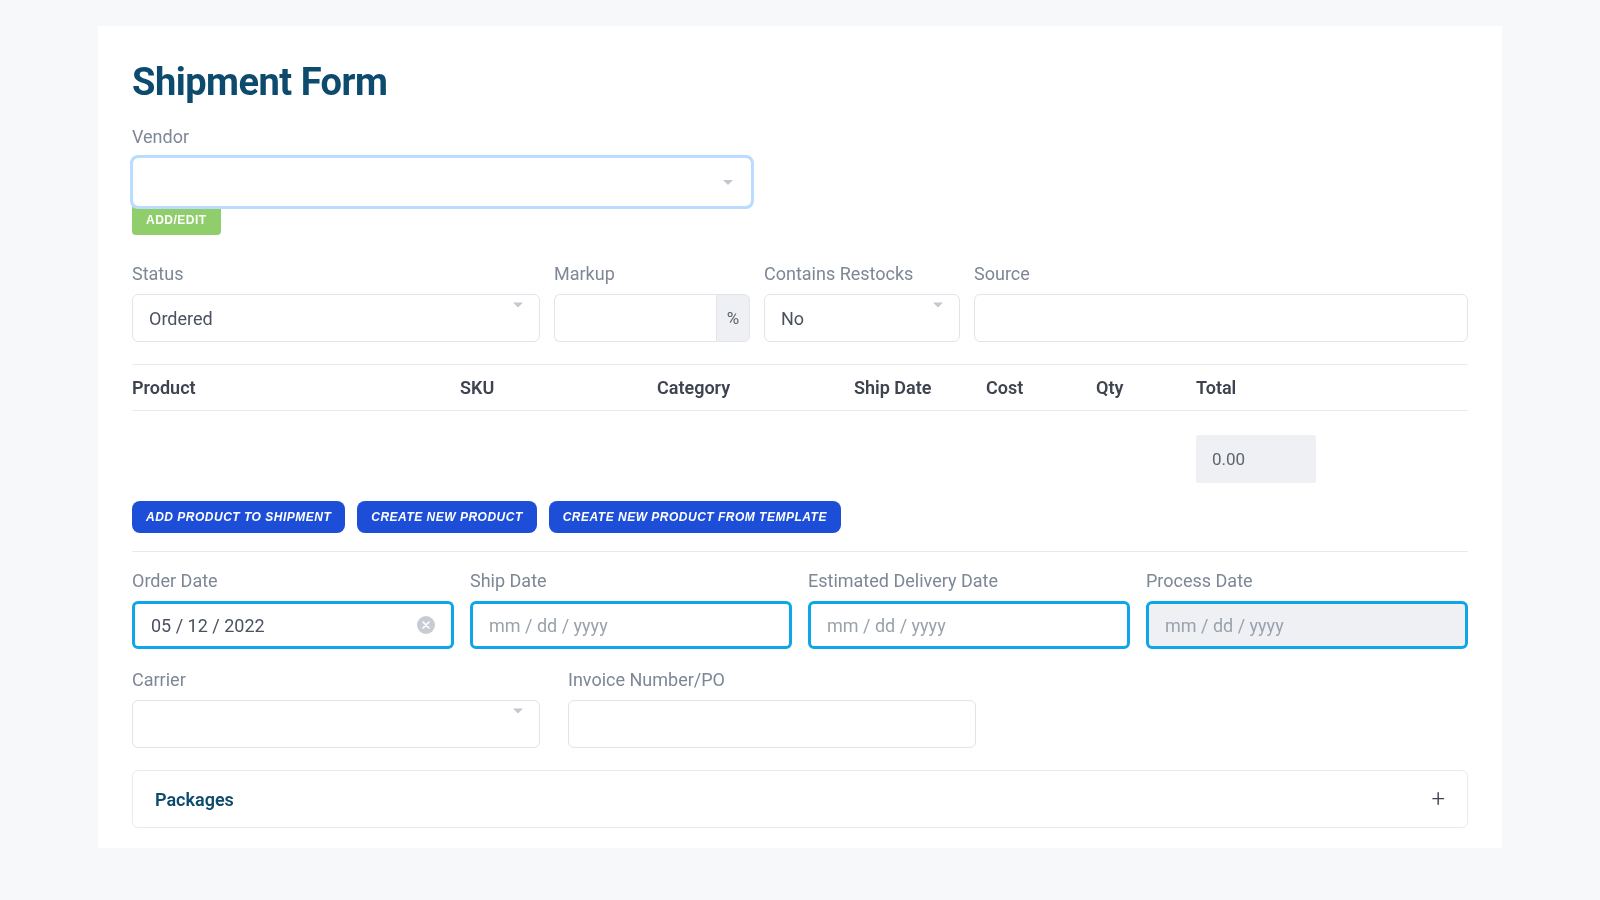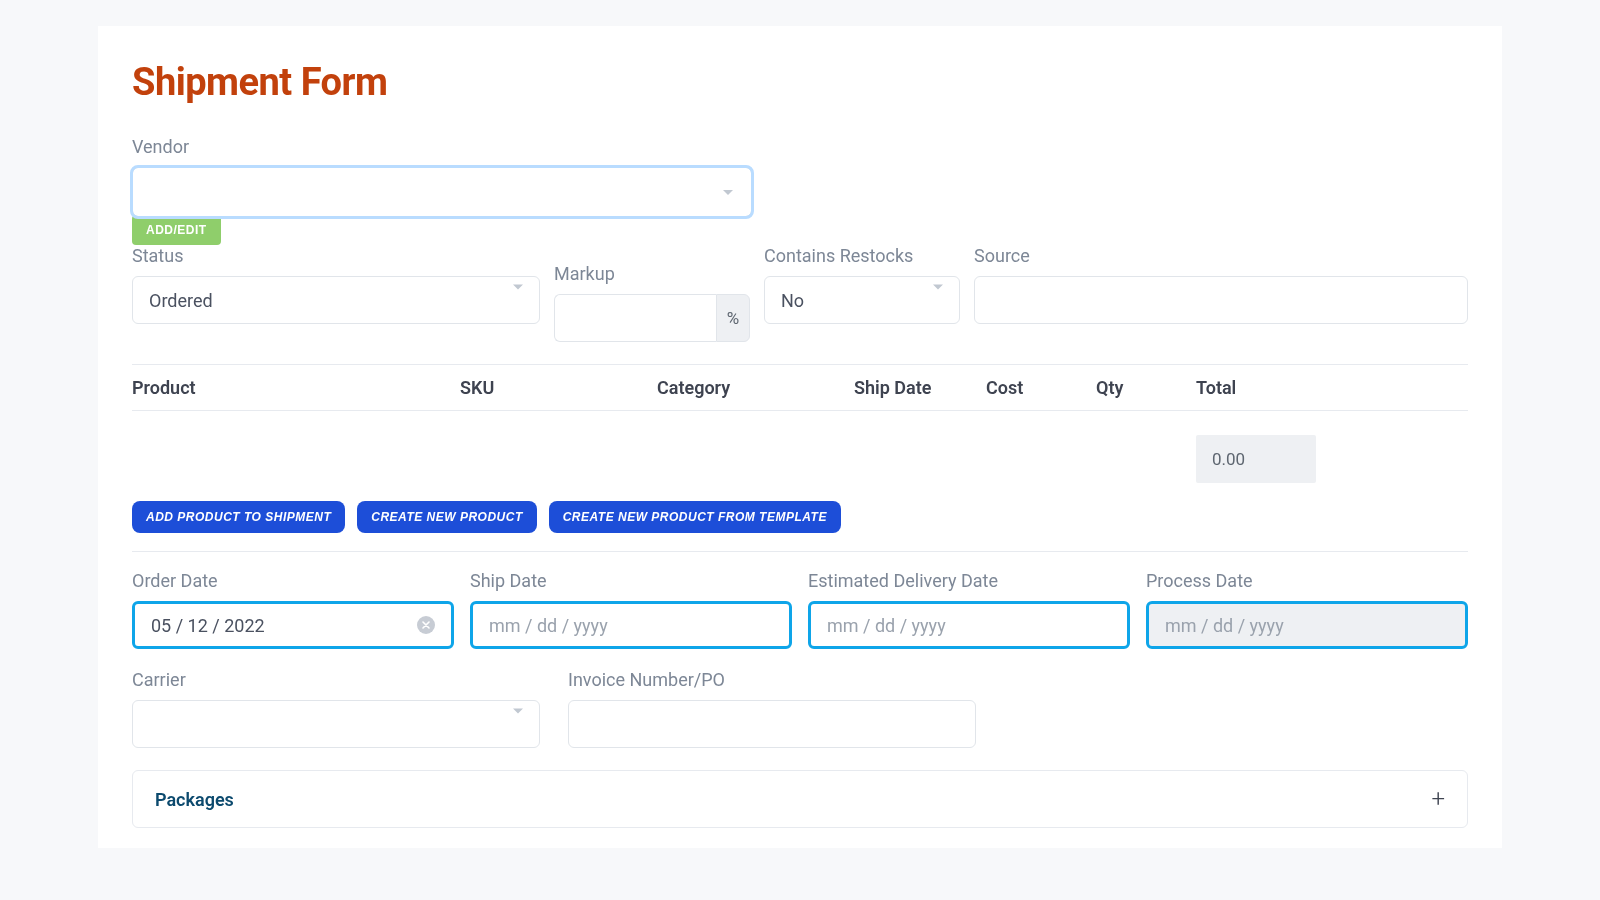--- a/index.html
+++ b/index.html
@@ -12,23 +12,23 @@
     overflow: hidden;
   }
   .card {
     background: #fff;
     margin: 26px 98px 0 98px;
     padding: 34px 34px 20px 34px;
   }
   h1.page-title {
     font-size: 38px;
     font-weight: 700;
-    color: #c2410c;
+    color: #0c4a6e;
     letter-spacing: -0.5px;
-    margin-bottom: 32px;
+    margin-bottom: 22px;
   }
   .label {
     font-size: 18px;
     color: #7d8796;
     margin-bottom: 10px;
     display: block;
   }
   
   .vendor-select {
     width: 620px;
@@ -56,31 +56,31 @@
     color: #fff;
     font-size: 12px;
     font-weight: 700;
     letter-spacing: 0.5px;
     padding: 8px 14px;
     border-radius: 4px;
     border: none;
     cursor: pointer;
     margin-top: 0;
   }
-  .vendor-block { }
+  .vendor-block { margin-bottom: 28px; }
   .vendor-block .btn-green { margin-top: -2px; }
 
   .row-fields {
     display: flex;
     gap: 14px;
     margin-bottom: 22px;
     justify-content: space-between;
   }
   .field-status { width: 408px; }
-  .field-markup { width: 196px; margin-top: 18px; }
+  .field-markup { width: 196px; }
   .field-restocks { width: 196px; }
   .field-source  { flex: 1; }
 
   .select, .text-input {
     height: 48px;
     border: 1px solid #e1e5ea;
     border-radius: 6px;
     background: #fff;
     display: flex;
     align-items: center;

